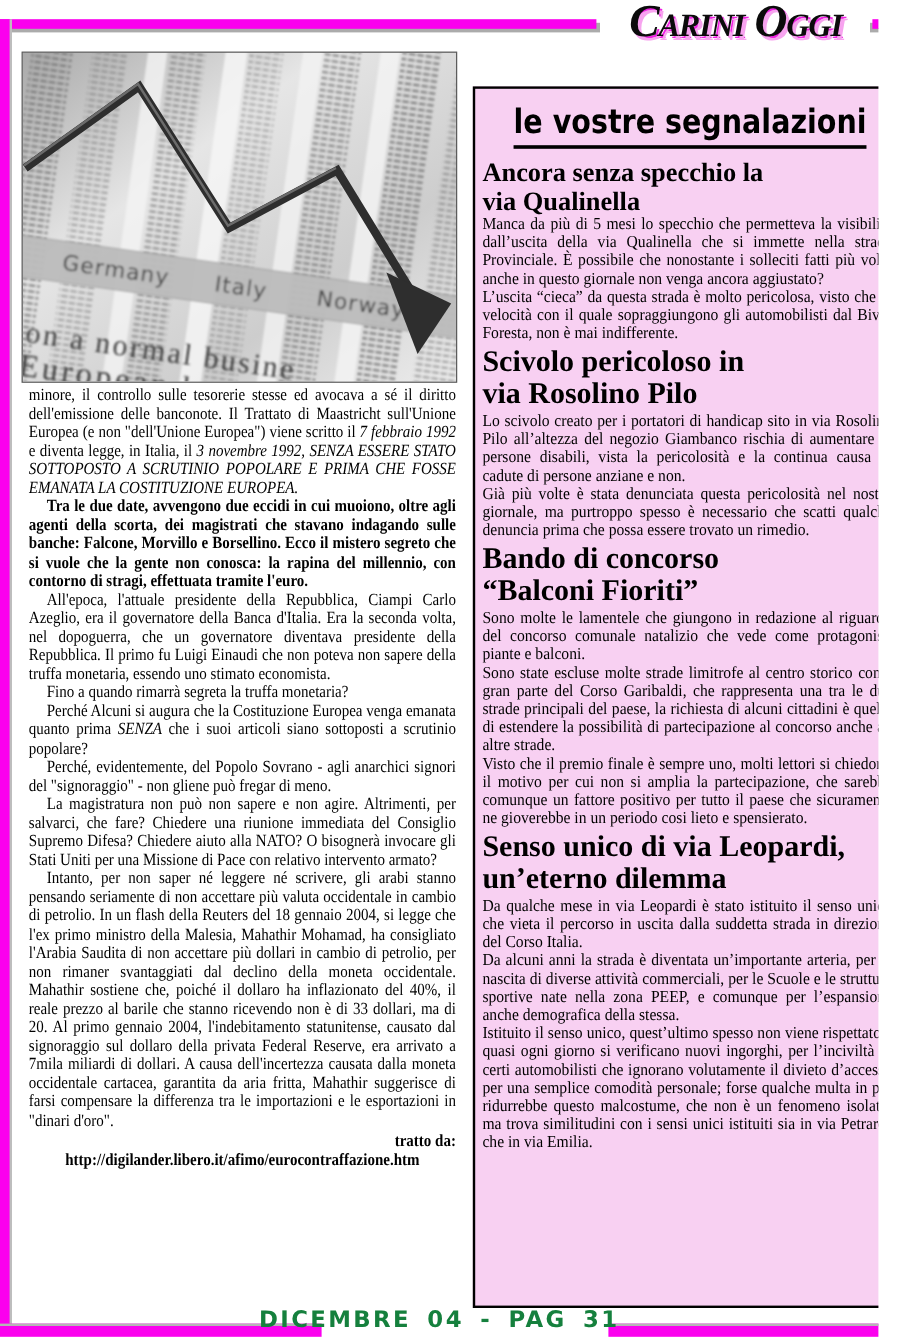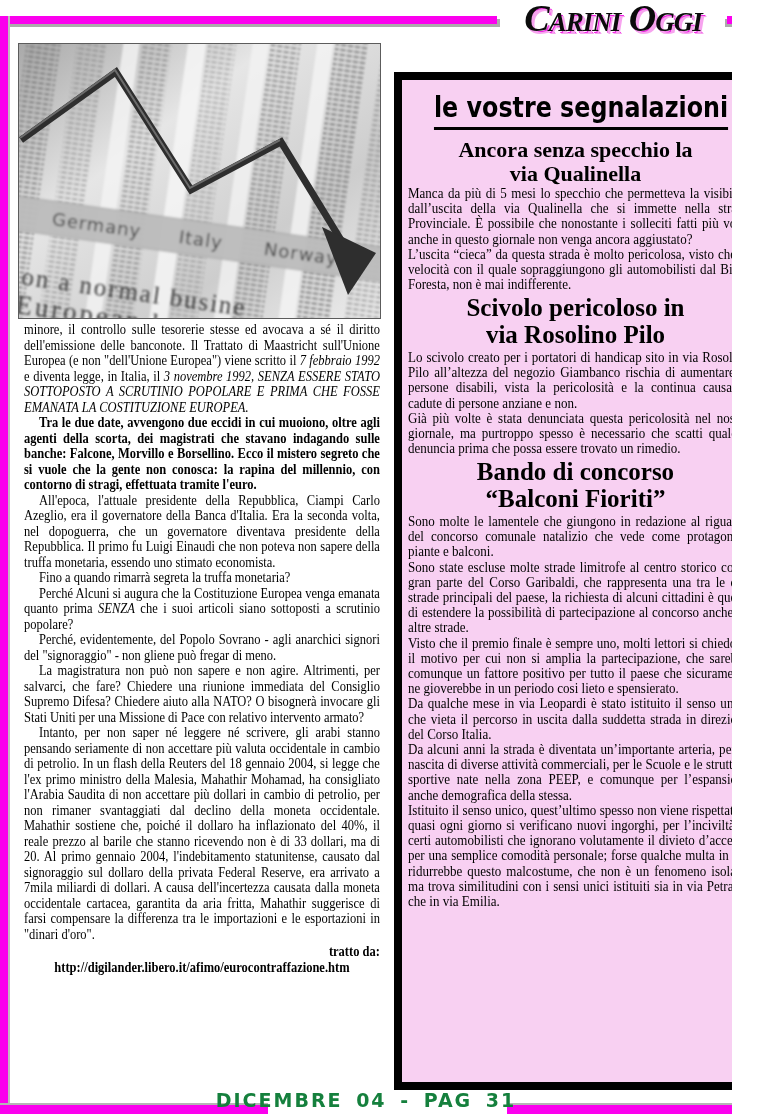--- a/index.html
+++ b/index.html
@@ -34,26 +34,26 @@
            font-size:14.2px;line-height:15.5px;text-align:justify;}
   .article p{margin:0;}
   .article p.ind{text-indent:17px;}
   .article p.b{font-weight:bold;}
   .article span.i{font-style:italic;}
   .credit-label{font-weight:bold;text-align:right;margin-top:2px !important;}
   .credit-url{font-weight:bold;text-align:center;}
 
   
   .pinkbox{position:absolute;left:394px;top:72px;width:363px;height:1018px;box-sizing:border-box;
-           background:#f8d0f2;border:8px solid #000000;padding:4px 6px;overflow:hidden;}
+           background:#f8d0f2;border:2px solid #000000;padding:4px 6px;overflow:hidden;}
   .box-title{margin:4px 0 8px;text-align:center;}
   .box-title span{display:inline-block;transform:scaleX(0.85);transform-origin:center top;
            font-family:"DejaVu Sans",sans-serif;font-weight:bold;font-size:28px;line-height:32px;
            border-bottom:3px solid #000;padding-bottom:3px;white-space:nowrap;}
-  .sec h2{font-family:"Liberation Serif",serif;font-weight:bold;text-align:center;
+  .sec h2{font-family:"Liberation Serif",serif;font-weight:bold;
           font-size:25px;line-height:1.07;margin:3px 0 1px;}
   .sec-0 h2{font-size:22px;}
   .ptext{width:367px;transform:scaleX(0.93);transform-origin:0 0;
          font-size:14px;line-height:15.2px;text-align:justify;}
   .ptext p{margin:0;}
 </style>
 </head>
 <body>
 
 <div class="page">
@@ -151,20 +151,21 @@
         </section>
         <section class="sec sec-1">
           <h2>Bando di concorso<br>“Balconi Fioriti”</h2>
           <div class="ptext">
             <p>Sono molte le lamentele che giungono in redazione al riguardo del concorso comunale natalizio che vede come protagonisti piante e balconi.</p>
             <p>Sono state escluse molte strade limitrofe al centro storico come gran parte del Corso Garibaldi, che rappresenta una tra le due strade principali del paese, la richiesta di alcuni cittadini è quella di estendere la possibilità di partecipazione al concorso anche ad altre strade.</p>
             <p>Visto che il premio finale è sempre uno, molti lettori si chiedono il motivo per cui non si amplia la partecipazione, che sarebbe comunque un fattore positivo per tutto il paese che sicuramente ne gioverebbe in un periodo cosi lieto e spensierato.</p>
           </div>
         </section>
         <section class="sec sec-3">
+          <h2>Senso unico di via Leopardi,<br>un’eterno dilemma</h2>
           <div class="ptext">
             <p>Da qualche mese in via Leopardi è stato istituito il senso unico che vieta il percorso in uscita dalla suddetta strada in direzione del Corso Italia.</p>
             <p>Da alcuni anni la strada è diventata un’importante arteria, per la nascita di diverse attività commerciali, per le Scuole e le strutture sportive nate nella zona PEEP, e comunque per l’espansione anche demografica della stessa.</p>
             <p>Istituito il senso unico, quest’ultimo spesso non viene rispettato e quasi ogni giorno si verificano nuovi ingorghi, per l’inciviltà di certi automobilisti che ignorano volutamente il divieto d’accesso per una semplice comodità personale; forse qualche multa in più ridurrebbe questo malcostume, che non è un fenomeno isolato, ma trova similitudini con i sensi unici istituiti sia in via Petrarca che in via Emilia.</p>
           </div>
         </section>
       </div>
   </div>
 
   <div class="footer-bar left"></div>

